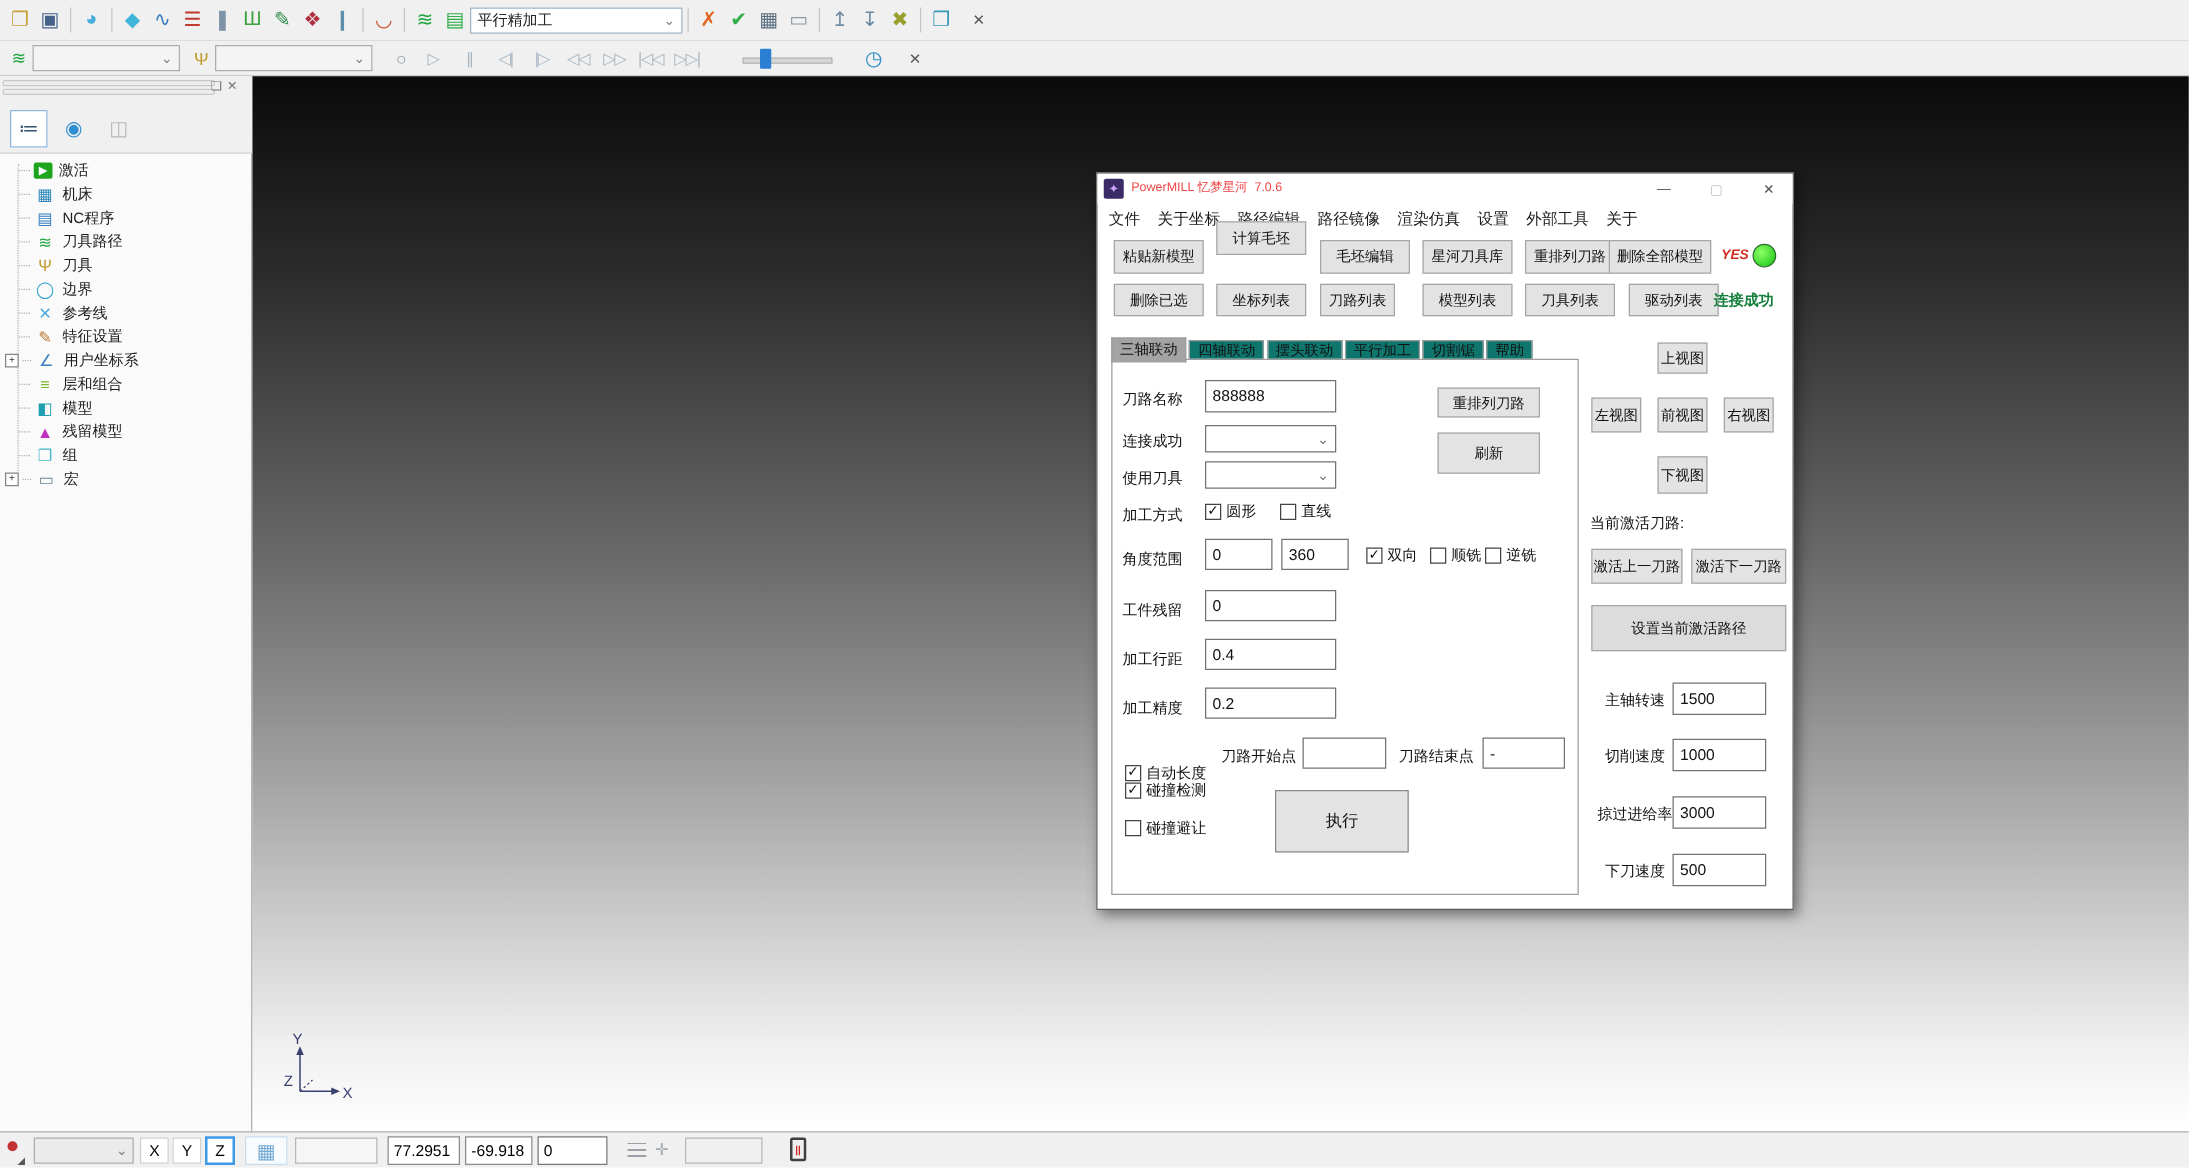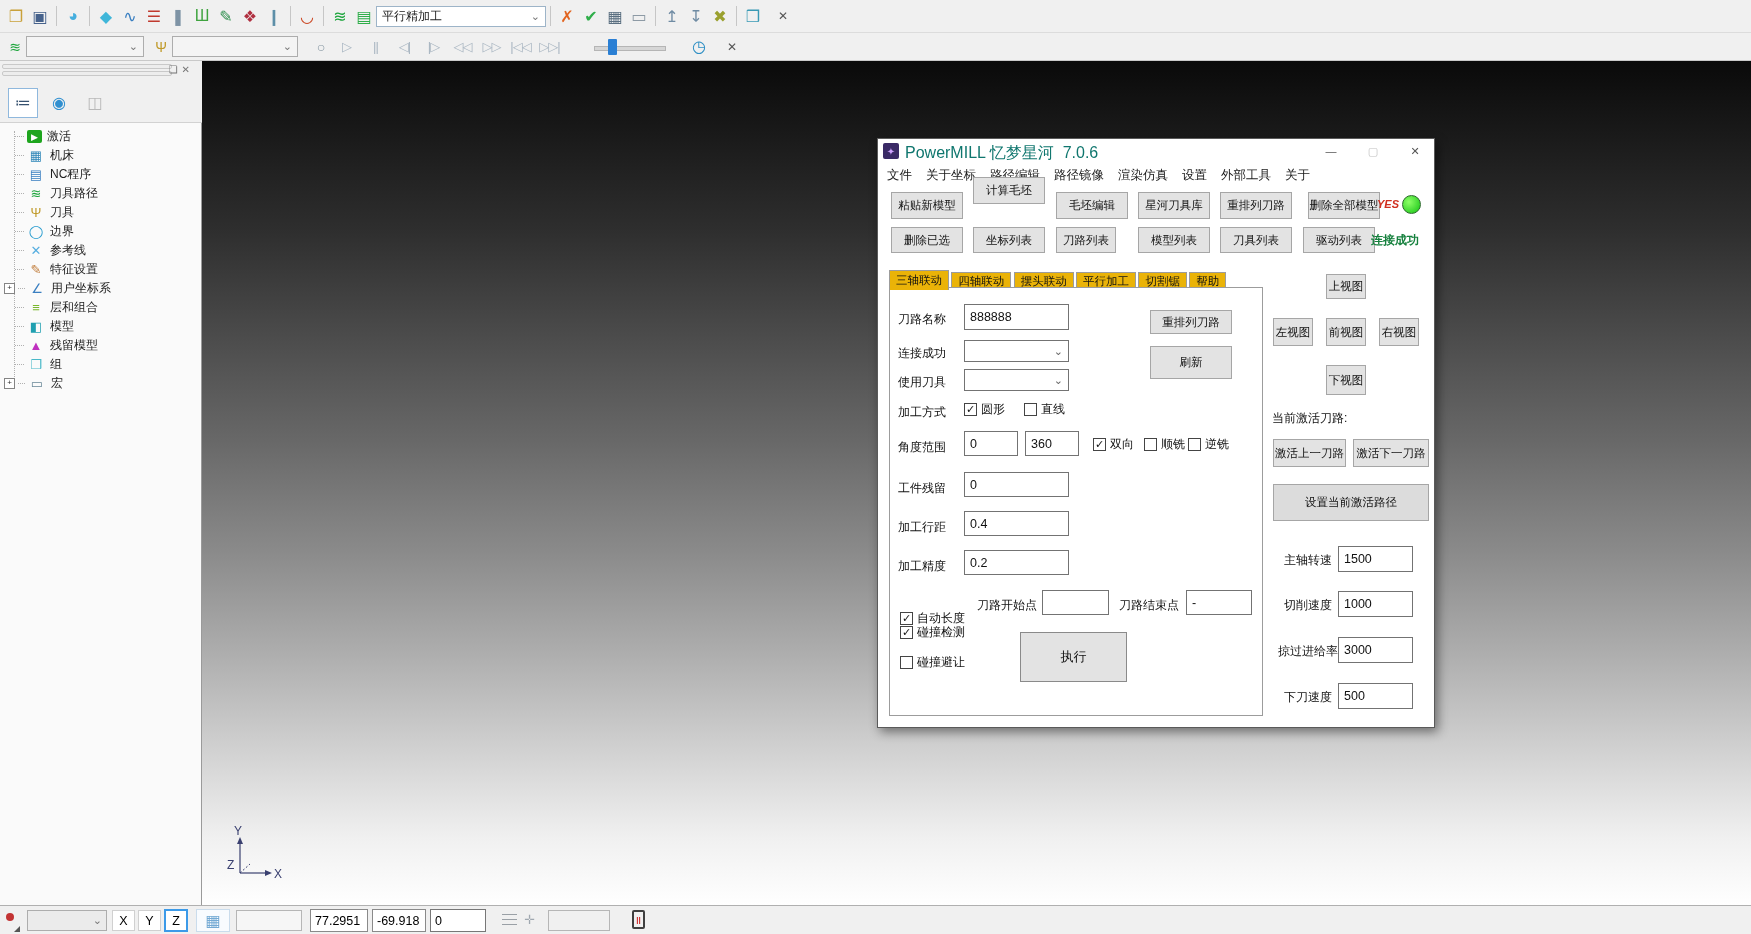--- a/index.html
+++ b/index.html
@@ -48,36 +48,36 @@
   
   .viewport{position:absolute;left:202px;top:61px;width:1549px;height:844px;
             background:linear-gradient(#0a0a0a 0%,#1c1c1c 10%,#2e2e2e 20%,#4a4a4a 32%,
                        #686868 45%,#8a8a8a 58%,#adadad 70%,#d2d2d2 82%,#f0f0f0 92%,#ffffff 100%);}
   
   .dialog{position:absolute;left:877px;top:138px;width:558px;height:590px;background:#fff;
           border:1px solid #5a5a5a;box-sizing:border-box;box-shadow:3px 4px 10px rgba(0,0,0,0.45);font-size:12px;}
   .dtitle{position:absolute;left:0;top:0;width:100%;height:24px;background:#fff;}
   .dticon{position:absolute;left:5px;top:4px;width:16px;height:16px;background:#3a2a66;border-radius:2px;
           color:#cfa3ff;font-size:10px;display:flex;align-items:center;justify-content:center;}
-  .dttext{position:absolute;left:27px;top:4px;font-size:16px;color:#0f766e;white-space:pre;}
+  .dttext{position:absolute;left:27px;top:4px;font-size:10px;color:#ef4444;white-space:pre;}
   .wbtn{position:absolute;top:2px;width:20px;height:20px;display:flex;align-items:center;justify-content:center;
         font-size:11px;color:#555;}
   .dmenu{position:absolute;left:2px;top:24px;height:24px;display:flex;align-items:center;}
   .dmenu span{padding:0 7px;font-size:12.5px;color:#1a1a1a;}
   .dbtn{position:absolute;background:#e3e3e3;border:1px solid #a6a6a6;box-sizing:border-box;
         display:flex;align-items:center;justify-content:center;font-size:11.5px;color:#111;
         white-space:nowrap;overflow:hidden;cursor:default;}
   .yes{position:absolute;font-size:11px;font-weight:bold;font-style:italic;}
   .light{position:absolute;width:17px;height:17px;border-radius:50%;border:1px solid #2a6a2a;
          background:radial-gradient(circle at 35% 35%, #8cff66, #12c212);}
   .magenta{position:absolute;font-size:12px;font-weight:bold;}
   .dtabs{position:absolute;left:11px;top:131px;height:19px;white-space:nowrap;}
   .dtab{display:inline-block;height:17px;line-height:17px;padding:0 6px;font-size:11.5px;color:#111;
-        border:1px solid #9c9c9c;border-bottom:none;background:#eab308;margin-right:-1px;vertical-align:bottom;}
-  .dtab.sel{background:#eab308;height:19px;line-height:19px;position:relative;z-index:3;}
+        border:1px solid #9c9c9c;border-bottom:none;background:#0f766e;margin-right:-1px;vertical-align:bottom;}
+  .dtab.sel{background:#a3a3a3;height:19px;line-height:19px;position:relative;z-index:3;}
   .dpanel{position:absolute;left:11px;top:148px;width:374px;height:429px;background:#fff;
           border:1px solid #9c9c9c;box-sizing:border-box;z-index:2;}
   .flabel{position:absolute;font-size:12px;color:#111;white-space:nowrap;}
   .tbx{position:absolute;background:#fff;border:1px solid #737373;box-sizing:border-box;
        display:flex;align-items:center;padding:0 5px;font-size:12.5px;color:#111;}
   .cmb{position:absolute;background:#fff;border:1px solid #737373;box-sizing:border-box;
        display:flex;align-items:center;justify-content:flex-end;padding:0 5px;font-size:11px;color:#666;}
   .cbx{position:absolute;display:flex;align-items:center;gap:4px;font-size:12px;color:#111;white-space:nowrap;}
   .bx{width:13px;height:13px;border:1px solid #444;background:#fff;box-sizing:border-box;
       display:flex;align-items:center;justify-content:center;font-size:11px;color:#111;line-height:1;}
@@ -282,21 +282,21 @@
     <span>设置</span>
     <span>外部工具</span>
     <span>关于</span>
   </div>
 
   <div class="dbtn" style="left:13px;top:53px;width:72px;height:27px">粘贴新模型</div>
   <div class="dbtn" style="left:95px;top:38px;width:72px;height:27px">计算毛坯</div>
   <div class="dbtn" style="left:178px;top:53px;width:72px;height:27px">毛坯编辑</div>
   <div class="dbtn" style="left:260px;top:53px;width:72px;height:27px">星河刀具库</div>
   <div class="dbtn" style="left:342px;top:53px;width:72px;height:27px">重排列刀路</div>
-  <div class="dbtn" style="left:430px;top:53px;width:72px;height:27px">删除全部模型</div>
+  <div class="dbtn" style="left:409px;top:53px;width:82px;height:27px">删除全部模型</div>
   <span class="yes" style="left: 499px; top: 59px; color: rgb(208, 48, 32);">YES</span>
   <span class="light" style="left:524px;top:56px"></span>
 
   <div class="dbtn" style="left:13px;top:88px;width:72px;height:26px">删除已选</div>
   <div class="dbtn" style="left:95px;top:88px;width:72px;height:26px">坐标列表</div>
   <div class="dbtn" style="left:178px;top:88px;width:60px;height:26px">刀路列表</div>
   <div class="dbtn" style="left:260px;top:88px;width:72px;height:26px">模型列表</div>
   <div class="dbtn" style="left:342px;top:88px;width:72px;height:26px">刀具列表</div>
   <div class="dbtn" style="left:425px;top:88px;width:72px;height:26px">驱动列表</div>
   <span class="magenta" style="left: 493px; top: 93px; color: #15803d;">连接成功</span>

